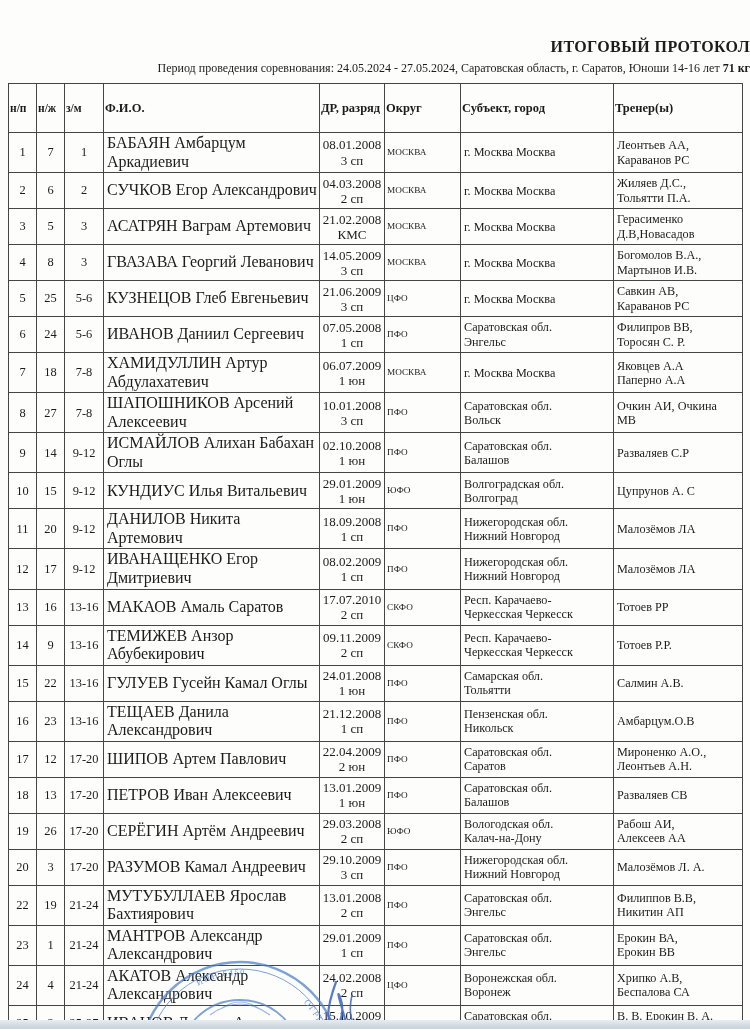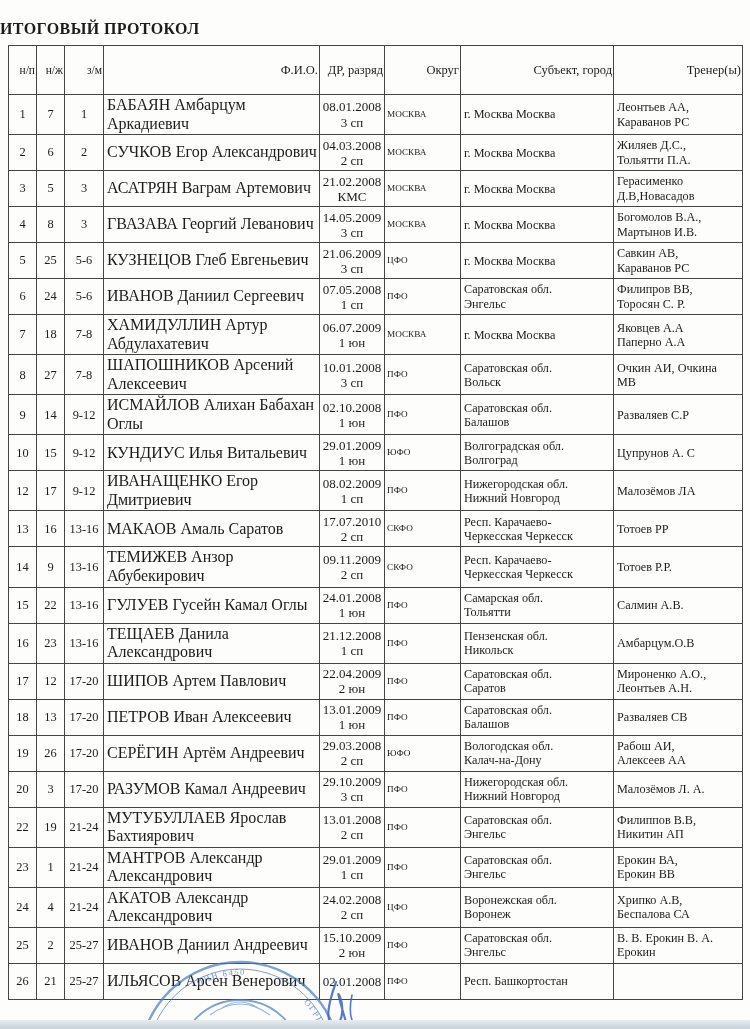--- a/index.html
+++ b/index.html
@@ -1,36 +1,36 @@
 <!DOCTYPE html>
 <html lang="ru"><head>
 <meta charset="utf-8">
 <style>
   html,body{margin:0;padding:0;}
   body{
     width:750px;height:1029px;overflow:hidden;position:relative;
     background:#fdfdfb;color:#1c1c1c;
     font-family:"Liberation Serif","DejaVu Serif",serif;
   }
-  .doc-header{text-align:left;padding-top:20px;}
+  .doc-header{text-align:right;padding-top:20px;margin-top:18px;}
   .doc-title{font-size:16px;font-weight:bold;letter-spacing:.4px;}
   .doc-subtitle{font-size:12px;font-weight:bold;line-height:1.45;margin-top:2px;padding:0 6px;}
   .doc-period{font-size:12px;margin-top:5px;}
   .doc-period b{font-weight:bold;}
 
   table.results{
     border-collapse:collapse;table-layout:fixed;
     width:734px;margin:7px 8px 0 8px;
   }
   .results th,.results td{
     border:1px solid #454545;
     overflow:hidden;
   }
   .results th{
-    font-size:12.5px;font-weight:normal;height:32px;text-align:right;
+    font-size:12.5px;font-weight:bold;height:32px;text-align:left;
     padding:8px 1px;
   }
   .results th.th-small{font-size:11.5px;}
   .results td{
     font-size:12.2px;line-height:1.16;height:33px;
     padding:1px 2px;vertical-align:middle;
   }
   td.c-num{text-align:center;font-size:12.4px;}
   td.c-fio{padding-left:3px;font-size:16px;}
   td.c-dr{text-align:center;font-size:13px;}
@@ -44,20 +44,21 @@
   .scan-strip{
     position:absolute;left:0;right:0;bottom:0;height:9px;z-index:6;
     background:linear-gradient(180deg,#e9edf1 0%,#d3dae1 60%,#c9d2da 100%);
   }
 </style>
 </head>
 <body>
 
 <div class="doc-header">
   <div class="doc-title">ИТОГОВЫЙ ПРОТОКОЛ</div>
+  <div class="doc-period"><span>Период проведения соревнования: 24.05.2024 - 27.05.2024, Саратовская область, г. Саратов, Юноши 14-16 лет</span> <b>71 кг</b></div>
 </div>
 
 <table class="results">
   <colgroup>
     <col style="width:28px">
       <col style="width:28px">
       <col style="width:39px">
     <col style="width:216px">
       <col style="width:65px">
       <col style="width:76px">
@@ -268,20 +269,38 @@
     <td class="c-okrug">ЮФО</td>
     <td class="c-subj">
       <div>Волгоградская обл.</div>
       <div>Волгоград</div>
     </td>
     <td class="c-tr">
           <div>Цупрунов А. С</div>
         </td>
   </tr>
 
+  <tr>
+    <td class="c-num">11</td>
+    <td class="c-num">20</td>
+    <td class="c-num">9-12</td>
+    <td class="c-fio">ДАНИЛОВ Никита Артемович</td>
+    <td class="c-dr">
+      <div>18.09.2008</div>
+      <div>1 сп</div>
+    </td>
+    <td class="c-okrug">ПФО</td>
+    <td class="c-subj">
+      <div>Нижегородская обл.</div>
+      <div>Нижний Новгород</div>
+    </td>
+    <td class="c-tr">
+          <div>Малозёмов ЛА</div>
+        </td>
+  </tr>
 
   <tr>
     <td class="c-num">12</td>
     <td class="c-num">17</td>
     <td class="c-num">9-12</td>
     <td class="c-fio">ИВАНАЩЕНКО Егор Дмитриевич</td>
     <td class="c-dr">
       <div>08.02.2009</div>
       <div>1 сп</div>
     </td>

